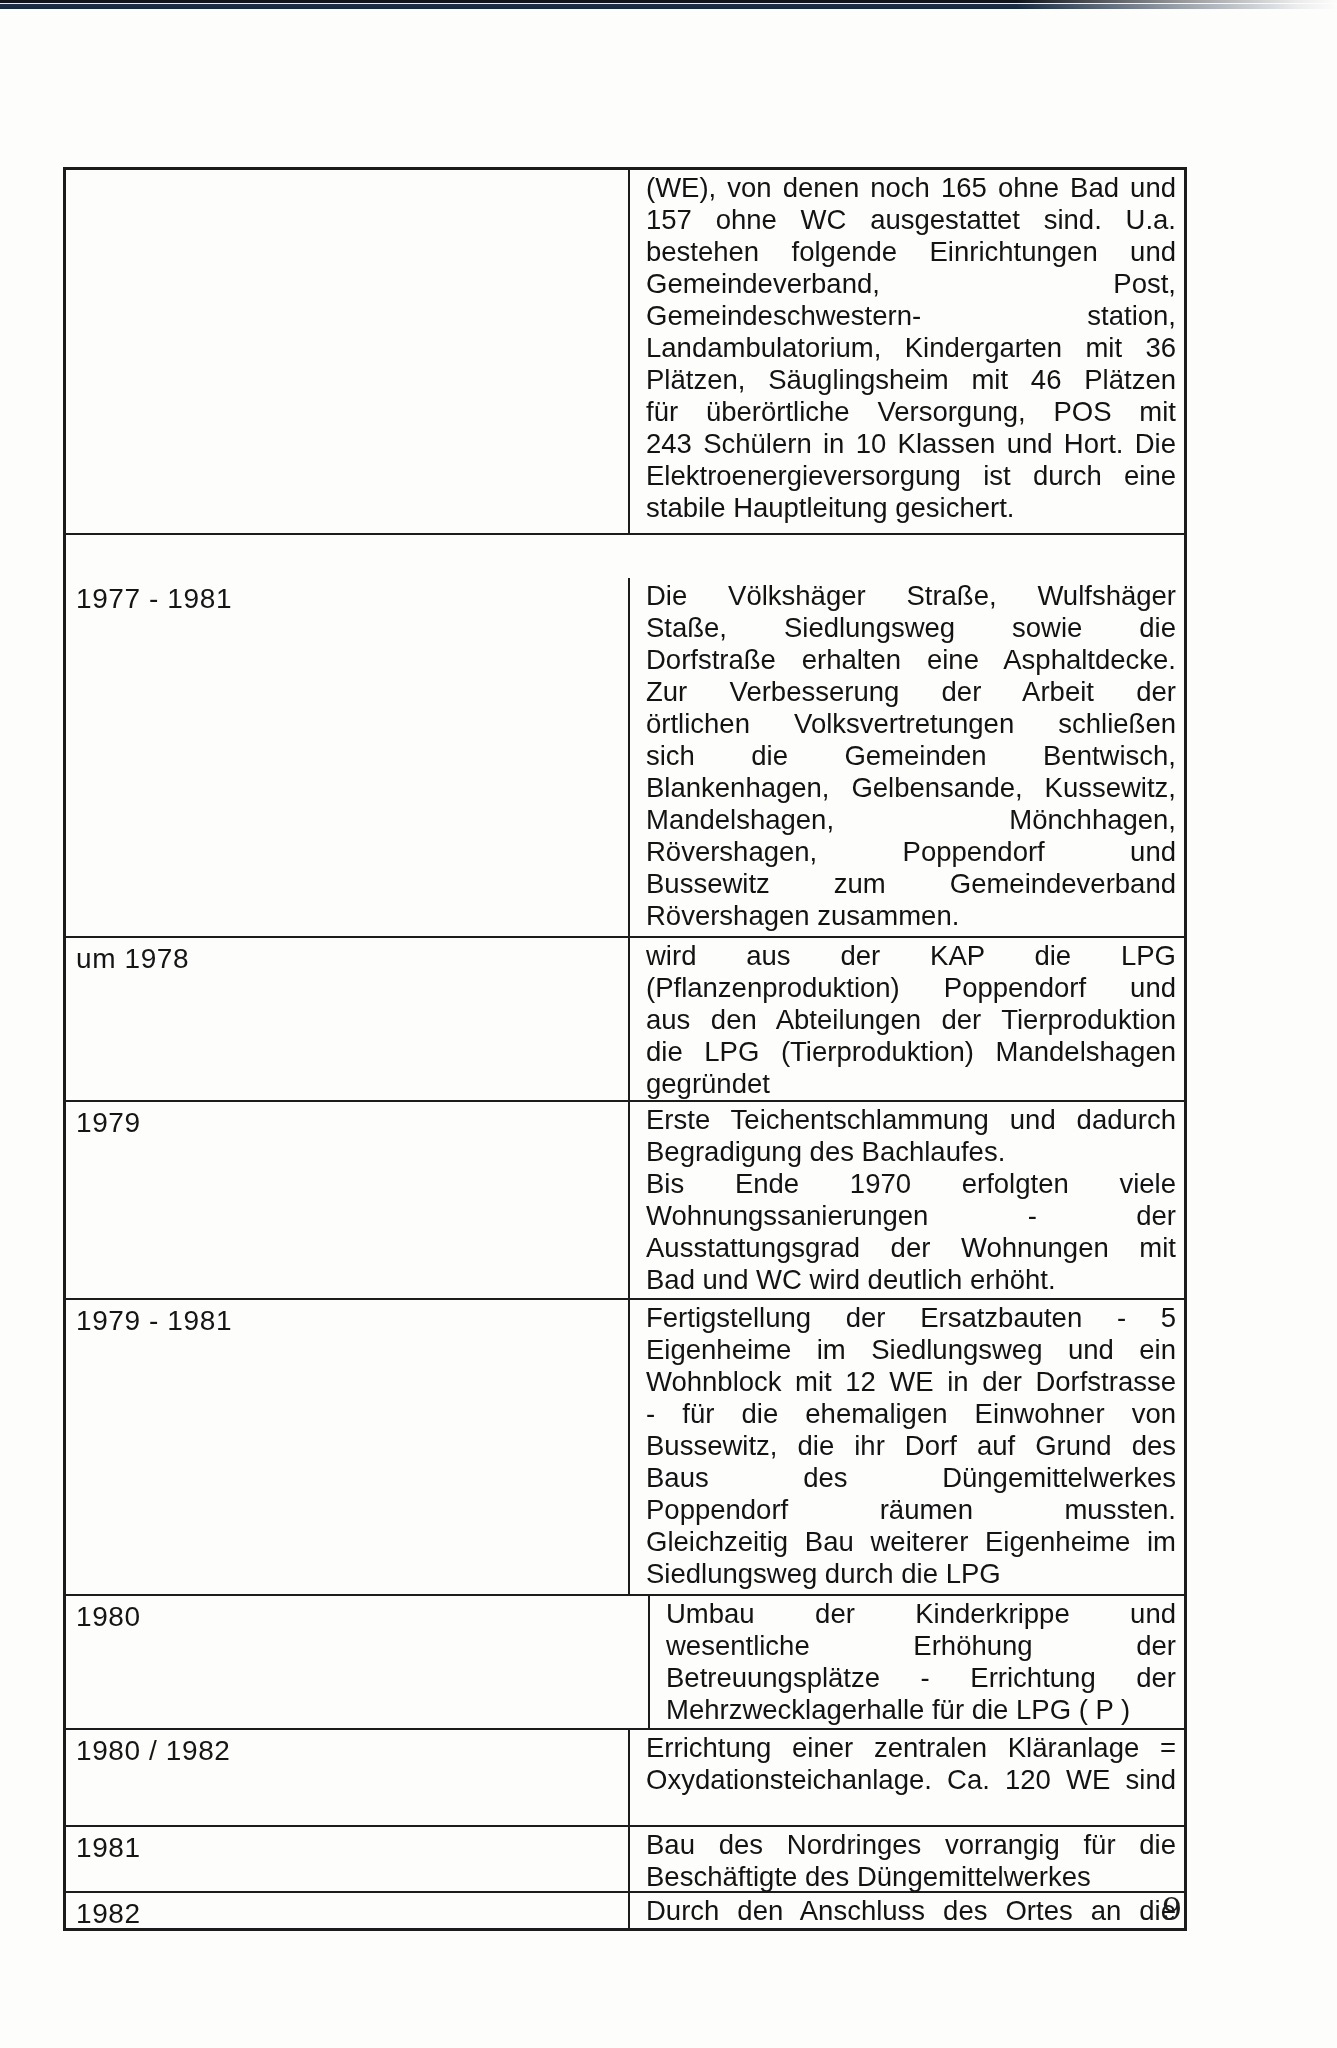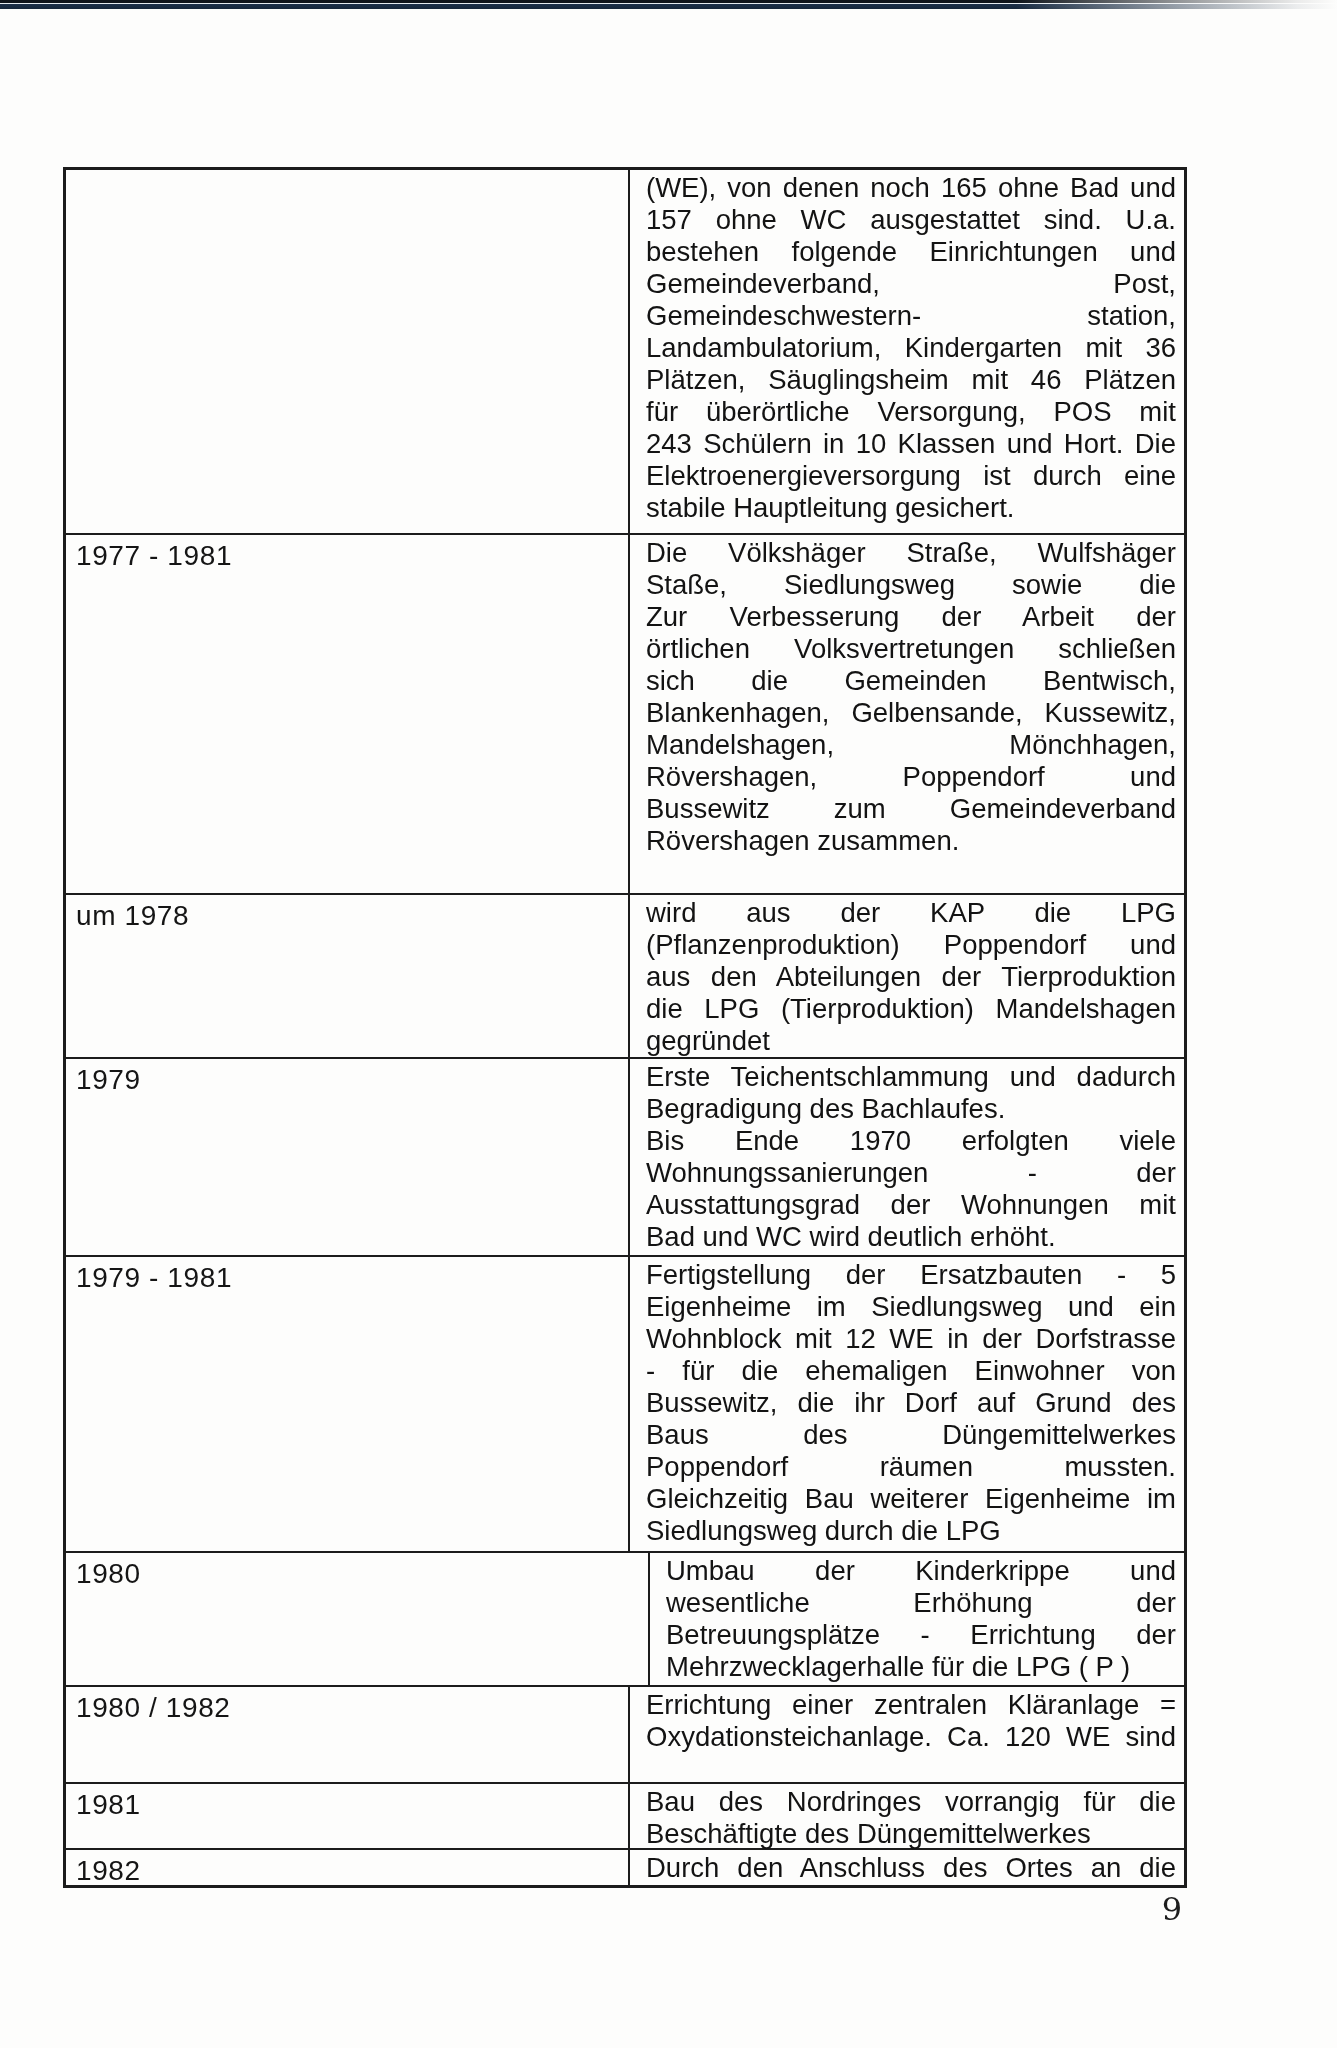--- a/index.html
+++ b/index.html
@@ -33,21 +33,21 @@
   }
   .row {
     display: flex;
     box-sizing: border-box;
     border-bottom: 2px solid #1c1c1c;
     flex: 0 0 auto;
   }
   .row:last-child { border-bottom: none; }
   
   .row:nth-child(1) { height: 365px; }
-  .row:nth-child(2) { height: 360px; }
+  .row:nth-child(2) { height: 360px; margin-top: 43px; }
   .row:nth-child(3) { height: 164px; }
   .row:nth-child(4) { height: 198px; }
   .row:nth-child(5) { height: 296px; }
   .row:nth-child(6) { height: 134px; gap: 20px; }
   .row:nth-child(7) { height: 97px; }
   .row:nth-child(8) { height: 66px; }
   .row:nth-child(9) { height: 35px; }
   .year-cell {
     width: 562px;
     box-sizing: border-box;
@@ -103,20 +103,21 @@
           <div class="line j">243 Schülern in 10 Klassen und Hort. Die</div>
           <div class="line j">Elektroenergieversorgung ist durch eine</div>
           <div class="line">stabile Hauptleitung gesichert.</div>
         </div>
       </div>
       <div class="row">
         <div class="year-cell">1977 - 1981</div>
         <div class="text-cell">
           <div class="line j">Die Völkshäger Straße, Wulfshäger</div>
           <div class="line j">Staße, Siedlungsweg sowie die</div>
+          <div class="line j">Dorfstraße erhalten eine Asphaltdecke.</div>
           <div class="line j">Zur Verbesserung der Arbeit der</div>
           <div class="line j">örtlichen Volksvertretungen schließen</div>
           <div class="line j">sich die Gemeinden Bentwisch,</div>
           <div class="line j">Blankenhagen, Gelbensande, Kussewitz,</div>
           <div class="line j">Mandelshagen, Mönchhagen,</div>
           <div class="line j">Rövershagen, Poppendorf und</div>
           <div class="line j">Bussewitz zum Gemeindeverband</div>
           <div class="line">Rövershagen zusammen.</div>
         </div>
       </div>

